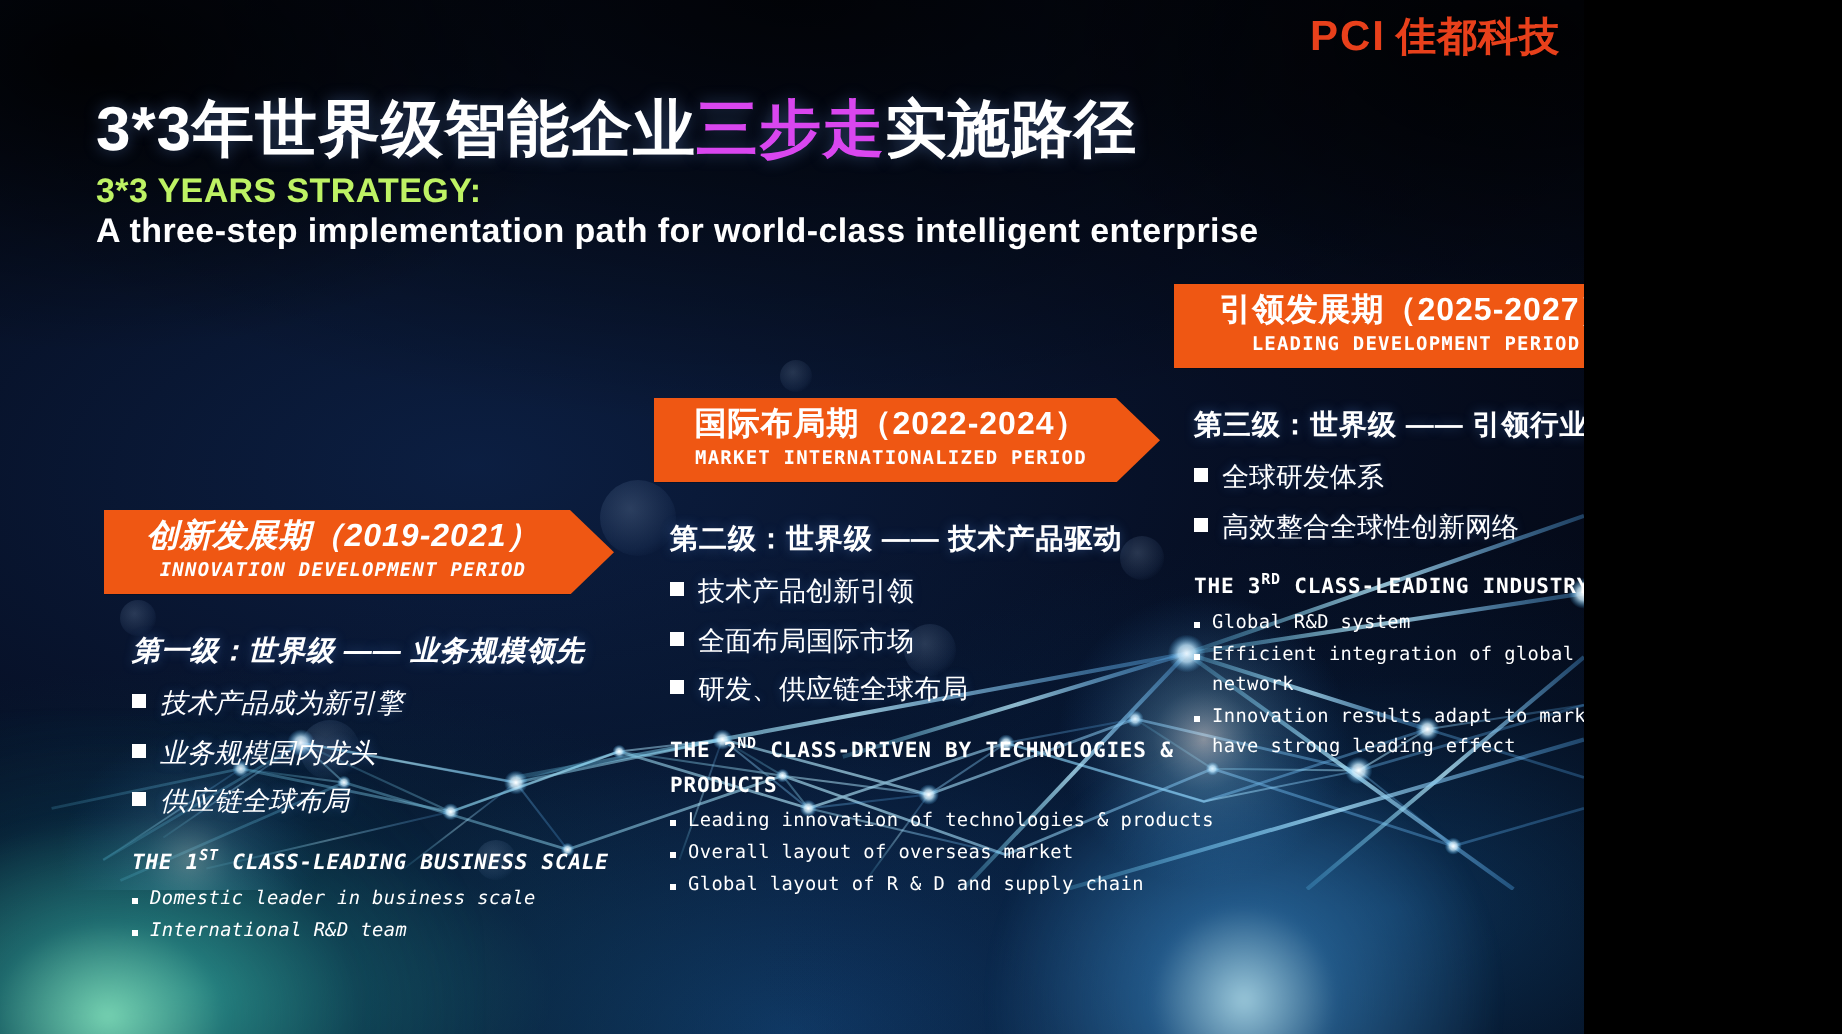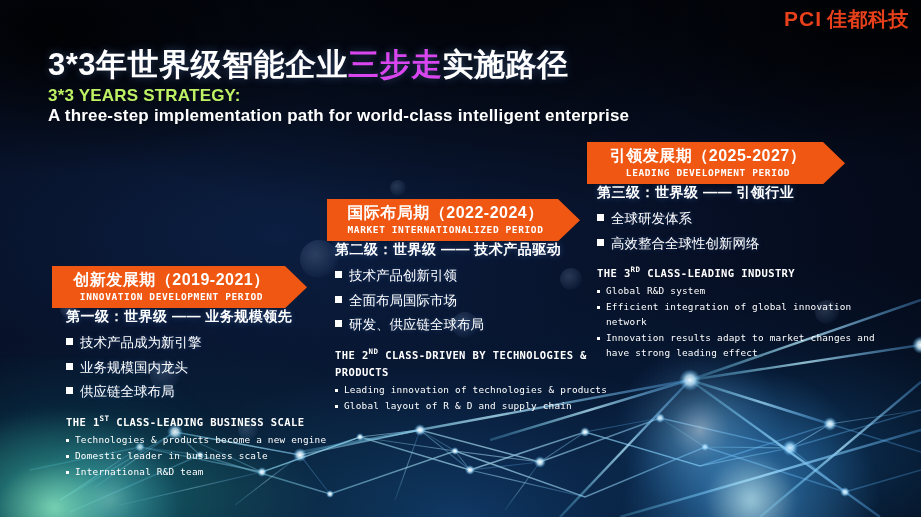--- a/index.html
+++ b/index.html
@@ -2,21 +2,21 @@
 <html><head>
 <meta charset="utf-8">
 <style>
   * { margin:0; padding:0; box-sizing:border-box; }
   html,body { background:#000; }
   body {
     font-family:"Liberation Sans", sans-serif;
   }
   #slide {
     position:relative;
-    width:921px; height:517px;
+    width:792px; height:517px;
     overflow:hidden;
     background:#05070f;
   }
   
   .bg-base{
     position:absolute; inset:0;
     background:
       radial-gradient(ellipse 60% 45% at 12% 96%, rgba(40,150,140,.55) 0%, rgba(12,60,80,.25) 38%, rgba(0,0,0,0) 70%),
       radial-gradient(ellipse 55% 50% at 88% 88%, rgba(20,90,150,.45) 0%, rgba(8,40,80,.2) 45%, rgba(0,0,0,0) 75%),
       radial-gradient(ellipse 70% 60% at 50% 100%, rgba(25,95,165,.55) 0%, rgba(8,35,70,.25) 50%, rgba(0,0,0,0) 80%),
@@ -83,21 +83,21 @@
   }
   .banner-cn{
     font-size:16px; font-weight:bold; letter-spacing:.5px;
     text-align:center; line-height:1.25; white-space:nowrap;
   }
   .banner-en{
     font-family:"DejaVu Sans Mono", monospace;
     font-size:9.5px; font-weight:bold; letter-spacing:.6px;
     text-align:center; line-height:1.3; margin-top:1px; white-space:nowrap;
   }
-  .body{ padding-top:0; color:#ffffff; }
+  .body{ padding-top:20px; color:#ffffff; }
   .lvl{
     font-size:14px; font-weight:bold; color:#fff;
     letter-spacing:.5px; margin-bottom:7px; white-space:nowrap;
     text-shadow:0 0 6px rgba(90,150,240,.4);
   }
   .bul{
     display:flex; align-items:flex-start; gap:7px;
     font-size:13.5px; color:#ffffff; line-height:1.45; margin-bottom:5px;
     text-shadow:0 0 5px rgba(80,140,230,.35);
   }
@@ -116,21 +116,21 @@
     font-family:"DejaVu Sans Mono", monospace;
     font-size:9.4px; color:#ffffff; line-height:1.55; margin-bottom:1.5px;
     letter-spacing:.2px;
   }
   .en-bul .dot{
     flex:0 0 auto; width:3px; height:3px; background:#ffffff;
     margin-top:6px; display:inline-block;
   }
 
   
-  #card1{ left:52px;  top:266px; width:300px; }
+  #card1{ left:52px;  top:255px; width:300px;font-style:italic; }
   #card2{ left:327px; top:199px; width:290px; }
   #card3{ left:587px; top:142px; width:300px; }
   #card1 .banner{ width:255px; }
   #card2 .banner{ width:253px; }
   #card3 .banner{ width:258px; }
   #card1 .body{ padding-left:14px; }
   #card2 .body{ padding-left:8px; }
   #card3 .body{ padding-left:10px; }
 </style>
 </head>
@@ -259,24 +259,20 @@
           <span class="sq"></span>
           <span>业务规模国内龙头</span>
         </div>
       <div class="bul">
           <span class="sq"></span>
           <span>供应链全球布局</span>
         </div>
       <div class="en-head"><span>THE 1</span><sup>ST</sup><span> CLASS-LEADING BUSINESS SCALE</span></div>
       <div class="en-bul">
           <span class="dot"></span>
-          <span>Technologies &amp; products become a new engine</span>
-        </div>
-      <div class="en-bul">
-          <span class="dot"></span>
           <span>Domestic leader in business scale</span>
         </div>
       <div class="en-bul">
           <span class="dot"></span>
           <span>International R&amp;D team</span>
         </div>
     </div>
   </div>
 
   <div class="card" id="card2">
@@ -298,20 +294,24 @@
           <span class="sq"></span>
           <span>研发、供应链全球布局</span>
         </div>
       <div class="en-head"><span>THE 2</span><sup>ND</sup><span> CLASS-DRIVEN BY TECHNOLOGIES &amp; PRODUCTS</span></div>
       <div class="en-bul">
           <span class="dot"></span>
           <span>Leading innovation of technologies &amp; products</span>
         </div>
       <div class="en-bul">
           <span class="dot"></span>
+          <span>Overall layout of overseas market</span>
+        </div>
+      <div class="en-bul">
+          <span class="dot"></span>
           <span>Global layout of R &amp; D and supply chain</span>
         </div>
     </div>
   </div>
 
   <div class="card" id="card3">
     <div class="banner">
       <div class="banner-cn">引领发展期（2025-2027）</div>
       <div class="banner-en">LEADING DEVELOPMENT PERIOD</div>
     </div>

